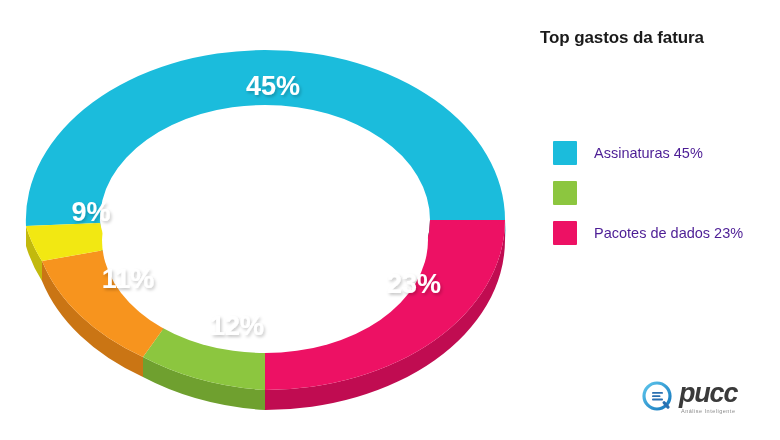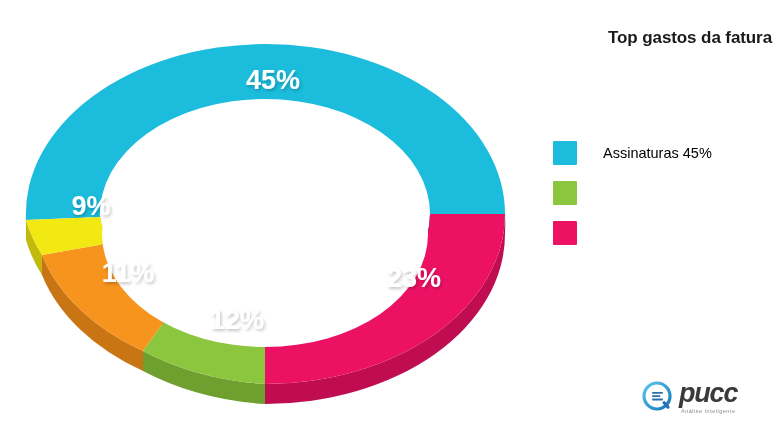--- a/index.html
+++ b/index.html
@@ -14,21 +14,21 @@
     position: relative;
     width: 780px;
     height: 440px;
     background: #ffffff;
   }
 
   
   #chart-area {
     position: absolute;
     left: 0px;
-    top: 12px;
+    top: 18px;
     width: 530px;
     height: 400px;
   }
   #donut-svg { display: block; width: 530px; height: 400px; }
 
   .slice-label {
     font-family: "Liberation Sans", sans-serif;
     font-weight: bold;
     font-size: 27px;
     fill: #ffffff;
@@ -36,21 +36,21 @@
     dominant-baseline: middle;
     paint-order: stroke;
   }
 
   
   #chart-title {
     position: absolute;
     left: 540px;
     top: 28px;
     width: 232px;
-    text-align: right;
+    text-align: left;
     font-size: 17px;
     font-weight: bold;
     color: #1a1a1a;
     letter-spacing: -0.1px;
   }
 
   
   #legend {
     position: absolute;
     left: 553px;
@@ -63,23 +63,23 @@
     height: 33px;
     margin-bottom: 7px;
   }
   .legend-swatch {
     width: 24px;
     height: 24px;
     flex: 0 0 24px;
     border-radius: 1px;
   }
   .legend-text {
-    margin-left: 26px;
+    margin-left: 17px;
     font-size: 14.5px;
-    color: #000000;
+    color: #4c1d95;
     white-space: nowrap;
     text-align: center;
   }
 
   
   #logo {
     position: absolute;
     left: 641px;
     top: 380px;
     width: 132px;
@@ -223,20 +223,21 @@
   <div id="legend">
     <div class="legend-row">
       <span class="legend-swatch" style="background:#1BBCDC"></span>
       <span class="legend-text">Assinaturas 45%</span>
     </div>
     <div class="legend-row">
       <span class="legend-swatch" style="background:#8CC63F"></span>
     </div>
     <div class="legend-row">
       <span class="legend-swatch" style="background:#ED1164"></span>
+      <span class="legend-text">Pacotes de dados 23%</span>
     </div>
   </div>
 
   <div id="logo">
     <svg id="logo-mark" viewBox="0 0 34 34">
       <defs>
         <linearGradient id="gLogo" x1="0" y1="0" x2="1" y2="1">
           <stop offset="0%" stop-color="#5EC6EC"></stop>
           <stop offset="100%" stop-color="#1275BC"></stop>
         </linearGradient>

